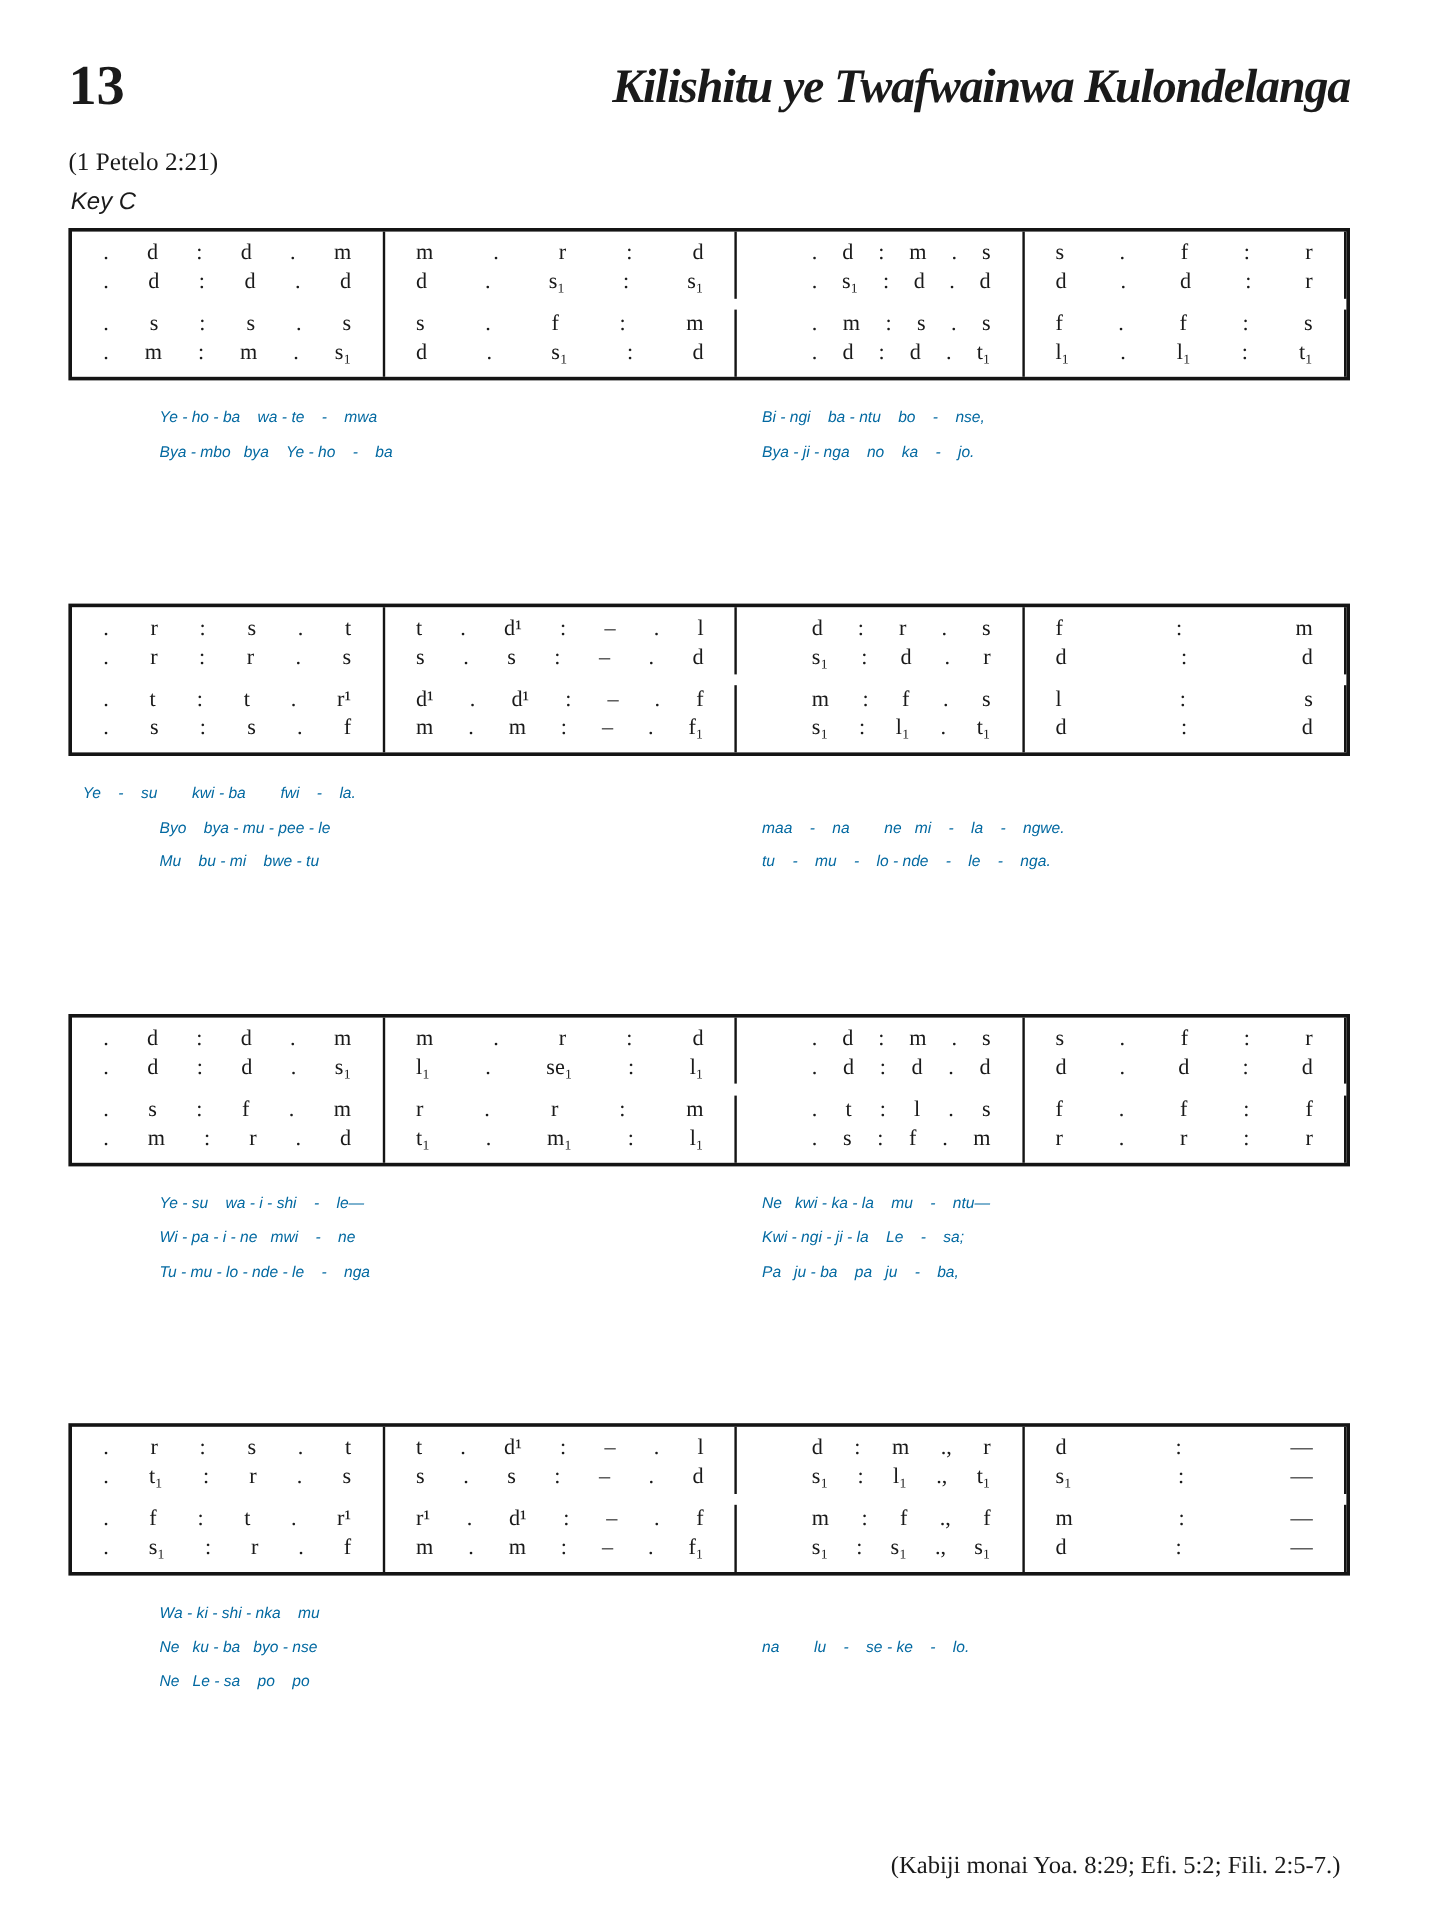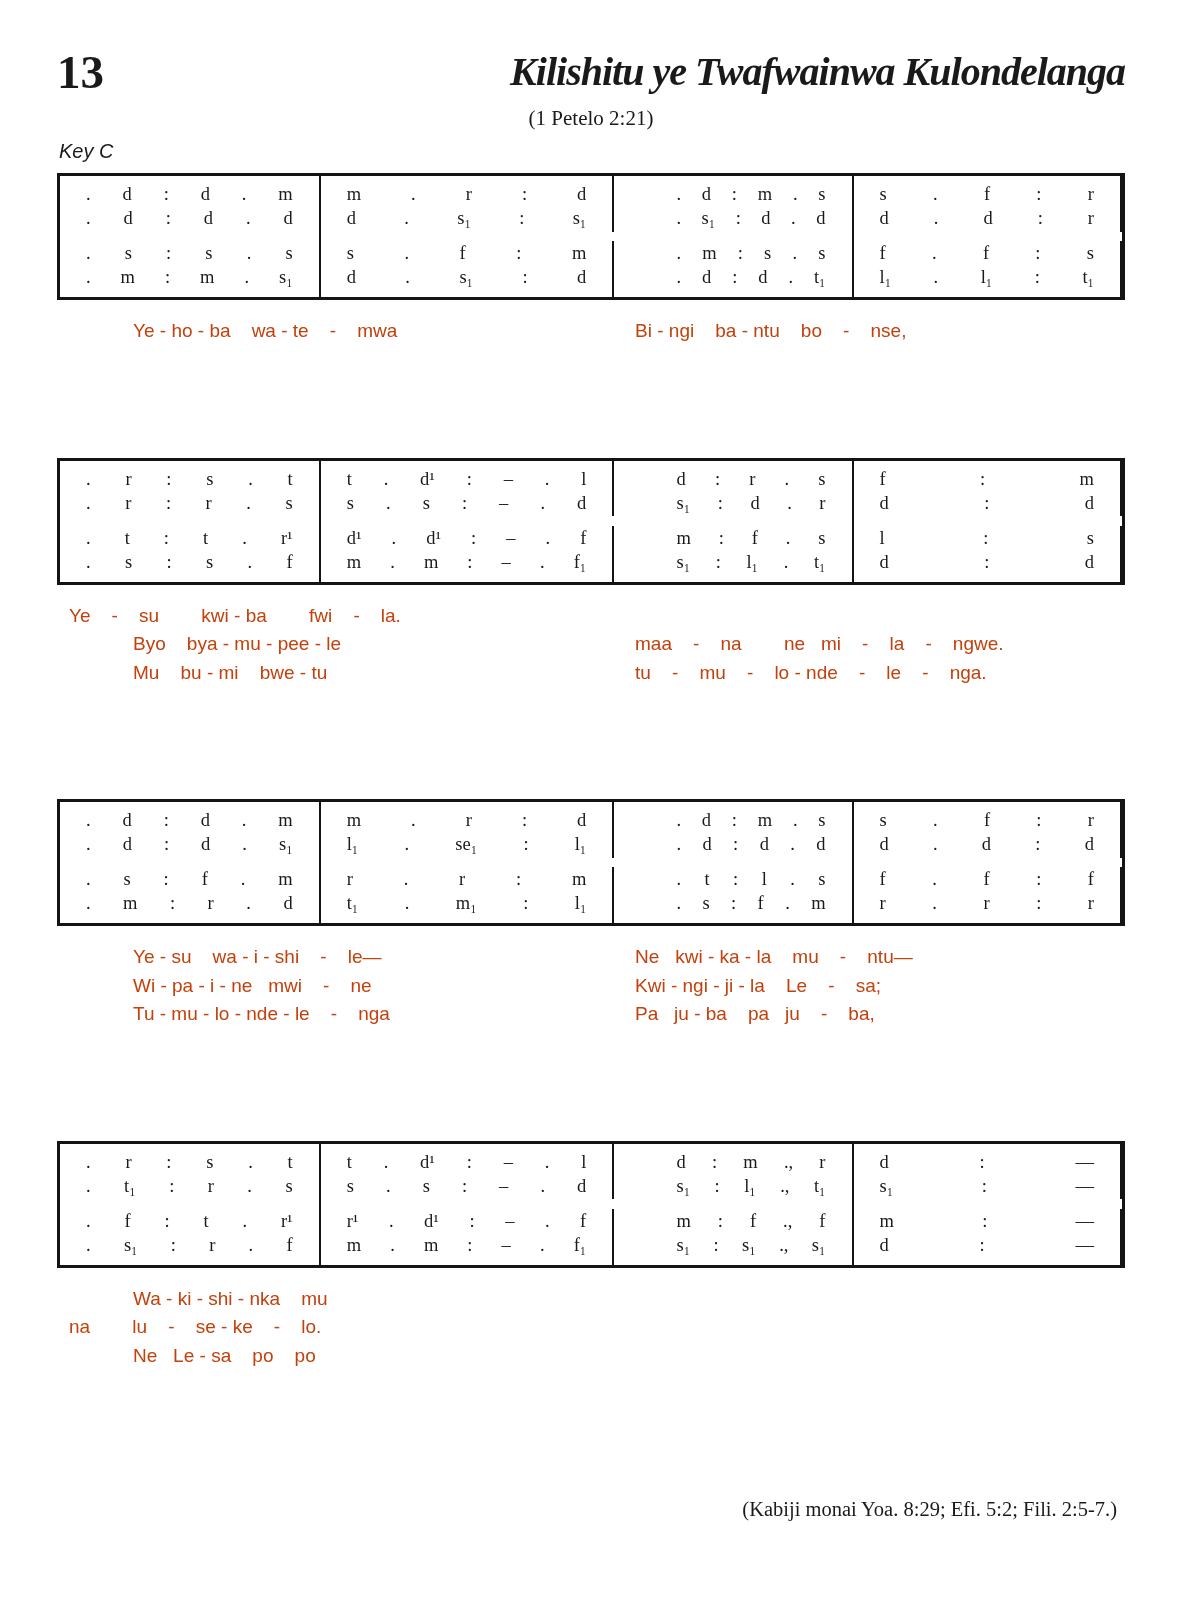--- a/index.html
+++ b/index.html
@@ -3,21 +3,21 @@
 <meta charset="utf-8">
 <style>
   html,body{margin:0;padding:0;background:#ffffff;}
   body{width:1200px;min-height:1603px;color:#1a1a1a;font-family:"Liberation Serif","DejaVu Serif",serif;}
   .page{width:1068px;margin:0 0 0 57px;padding-top:42px;}
 
   
   .titlerow{position:relative;height:64px;}
   .hymn-number{position:absolute;left:0;top:0;font-size:47px;font-weight:bold;line-height:60px;}
   .hymn-title{margin:0;text-align:right;font-size:40px;font-weight:bold;font-style:italic;line-height:60px;letter-spacing:-1px;}
-  .hymn-subtitle{text-align:center;font-size:21px;margin-top:0px;}
+  .hymn-subtitle{text-align:left;font-size:21px;margin-top:17px;}
   .key-label{font-family:"Liberation Sans","DejaVu Sans",sans-serif;font-style:italic;font-size:20px;margin:9px 0 10px 2px;}
 
   
   .nblock{border:3px solid #141414;display:flex;align-items:stretch;padding:6px 0 8px 0;box-sizing:border-box;}
   .half{display:flex;align-items:stretch;}
   .half.left{flex:0 0 52.2%;}
   .half.right{flex:0 0 44.4%;margin-left:auto;}
   .half.left  .measure:nth-child(1){flex-grow:47;}
   .half.left  .measure:nth-child(3){flex-grow:53;}
   .half.right .measure:nth-child(1){flex-grow:43;}
@@ -29,21 +29,21 @@
   .bar{flex:0 0 2px;position:relative;margin:-6px 0 -8px 0;}
   .bar.full{background:#141414;}
   .bar.partial{background:transparent;}
   .bar .seg{position:absolute;left:0;width:2px;background:#141414;}
   .bar .seg.top{top:0;height:46%;}
   .bar .seg.bot{bottom:0;height:46%;}
 
   
   .lyrics{margin-top:17px;}
   .lyricline{display:grid;grid-template-columns:53% 47%;}
-  .lcell{white-space:pre;font-family:"Liberation Sans","DejaVu Sans",sans-serif;font-size:19px;line-height:28.5px;color:#c2410c;}
+  .lcell{white-space:pre;font-family:"Liberation Sans","DejaVu Sans",sans-serif;font-size:13px;line-height:28.5px;color:#0369a1;font-style:italic;}
   .lcell.left{padding-left:76px;}
   .lcell.right{padding-left:12px;}
 
   .section{margin-bottom:112px;}
   .section:last-of-type{margin-bottom:0;}
 
   
   .scripture-footer{margin-top:128px;text-align:right;font-size:20.5px;padding-right:8px;padding-bottom:44px;}
 </style>
 </head>
@@ -201,20 +201,24 @@
               <span class="seg top"></span>
               <span class="seg bot"></span>
             </div>
           </div>
         </div>
         <div class="lyrics">
           <div class="lyricline">
             <div class="lcell left">Ye - ho - ba    wa - te    -    mwa</div>
             <div class="lcell right">Bi - ngi    ba - ntu    bo    -    nse,</div>
           </div>
+          <div class="lyricline">
+            <div class="lcell left">Bya - mbo   bya    Ye - ho    -    ba</div>
+            <div class="lcell right">Bya - ji - nga    no    ka    -    jo.</div>
+          </div>
         </div>
       </div>
       <div class="section">
         <div class="nblock">
           <div class="half left">
             <div class="measure">
               <div class="vrow">
                 <span class="tok">.</span>
                 <span class="tok">r</span>
                 <span class="tok">:</span>
@@ -664,20 +668,21 @@
               <span class="seg top"></span>
               <span class="seg bot"></span>
             </div>
           </div>
         </div>
         <div class="lyrics">
           <div class="lyricline">
             <div class="lcell left">Wa - ki - shi - nka    mu</div>
           </div>
           <div class="lyricline">
+            <div class="lcell left">Ne   ku - ba   byo - nse</div>
             <div class="lcell right">na        lu    -    se - ke    -    lo.</div>
           </div>
           <div class="lyricline">
             <div class="lcell left">Ne   Le - sa    po    po</div>
           </div>
         </div>
       </div>
     </div>
 
   <div class="scripture-footer">(Kabiji monai Yoa. 8:29; Efi. 5:2; Fili. 2:5-7.)</div>

